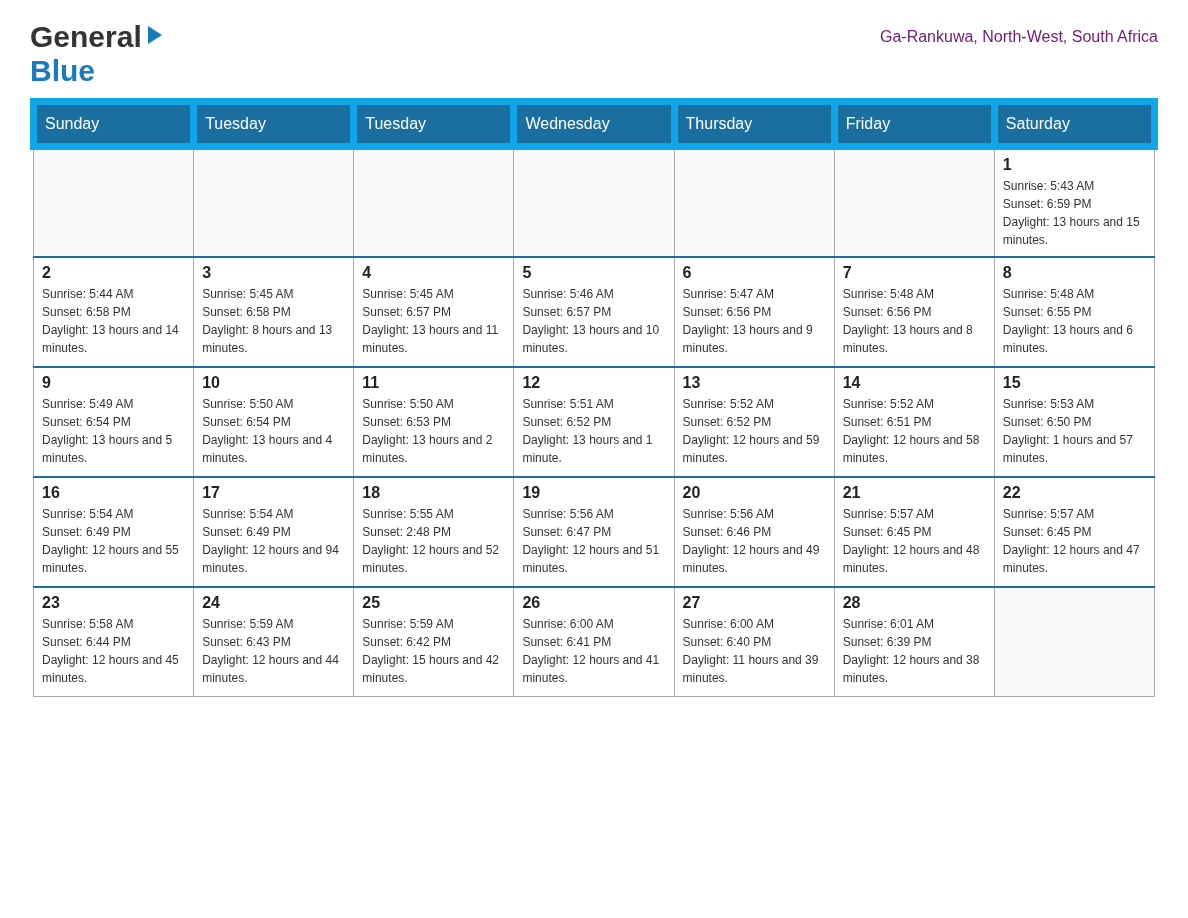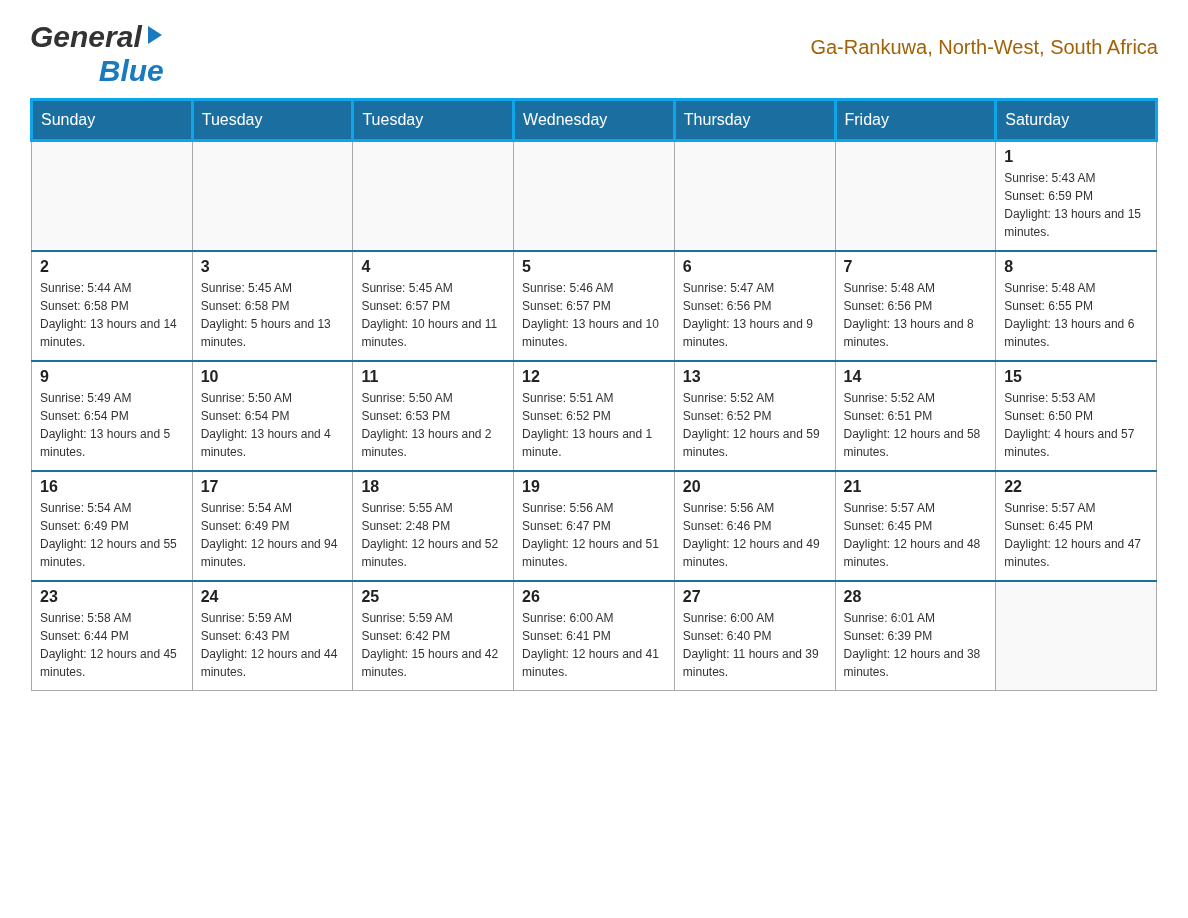--- a/index.html
+++ b/index.html
@@ -12,54 +12,53 @@
     }
     .header {
       display: flex;
       justify-content: space-between;
       align-items: flex-start;
       margin-bottom: 10px;
     }
     .logo {
       display: flex;
       flex-direction: column;
-      align-items: flex-end;
-      font-style: italic;
+      align-items: flex-start;
     }
     .logo-line {
       display: flex;
       align-items: center;
     }
     .title-section {
       text-align: right;
     }
     .month-title {
       font-size: 52px;
       font-weight: bold;
       color: #222;
       line-height: 1.1;
     }
     .location {
-      font-size: 20px;
-      color: #a16207;
-      margin-top: 16px;
+      font-size: 16px;
+      color: #701a75;
+      margin-top: 8px;
     }
     .calendar {
       width: 100%;
       border-collapse: collapse;
       margin-top: 10px;
     }
     .calendar th {
       background-color: #1a6fa0;
       color: #fff;
       padding: 10px 8px;
       text-align: left;
       font-size: 16px;
       font-weight: normal;
-      border: 3px solid #0ea5e9;
+      border: 7px solid #0ea5e9;
     }
     .calendar td {
       border: 1px solid #aaa;
       vertical-align: top;
       padding: 6px 8px;
       width: calc(100% / 7);
       min-height: 110px;
       height: 110px;
     }
     .calendar tr:first-child td {
@@ -136,27 +135,27 @@
         <td>
           <div class="day-number">2</div>
           <div class="day-info">Sunrise: 5:44 AM</div>
           <div class="day-info">Sunset: 6:58 PM</div>
           <div class="day-info">Daylight: 13 hours and 14 minutes.</div>
         </td>
         <td>
           <div class="day-number">3</div>
           <div class="day-info">Sunrise: 5:45 AM</div>
           <div class="day-info">Sunset: 6:58 PM</div>
-          <div class="day-info">Daylight: 5 hours and 13 minutes.</div>
+          <div class="day-info">Daylight: 8 hours and 13 minutes.</div>
         </td>
         <td>
           <div class="day-number">4</div>
           <div class="day-info">Sunrise: 5:45 AM</div>
           <div class="day-info">Sunset: 6:57 PM</div>
-          <div class="day-info">Daylight: 10 hours and 11 minutes.</div>
+          <div class="day-info">Daylight: 13 hours and 11 minutes.</div>
         </td>
         <td>
           <div class="day-number">5</div>
           <div class="day-info">Sunrise: 5:46 AM</div>
           <div class="day-info">Sunset: 6:57 PM</div>
           <div class="day-info">Daylight: 13 hours and 10 minutes.</div>
         </td>
         <td>
           <div class="day-number">6</div>
           <div class="day-info">Sunrise: 5:47 AM</div>
@@ -210,21 +209,21 @@
         <td>
           <div class="day-number">14</div>
           <div class="day-info">Sunrise: 5:52 AM</div>
           <div class="day-info">Sunset: 6:51 PM</div>
           <div class="day-info">Daylight: 12 hours and 58 minutes.</div>
         </td>
         <td>
           <div class="day-number">15</div>
           <div class="day-info">Sunrise: 5:53 AM</div>
           <div class="day-info">Sunset: 6:50 PM</div>
-          <div class="day-info">Daylight: 4 hours and 57 minutes.</div>
+          <div class="day-info">Daylight: 1 hours and 57 minutes.</div>
         </td>
       </tr>
       <tr>
         <td>
           <div class="day-number">16</div>
           <div class="day-info">Sunrise: 5:54 AM</div>
           <div class="day-info">Sunset: 6:49 PM</div>
           <div class="day-info">Daylight: 12 hours and 55 minutes.</div>
         </td>
         <td>

